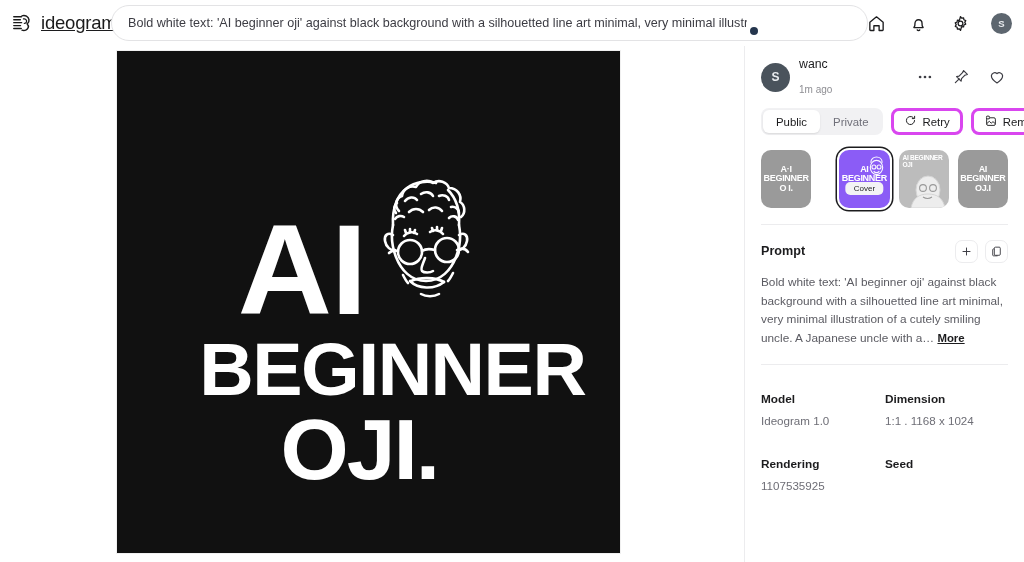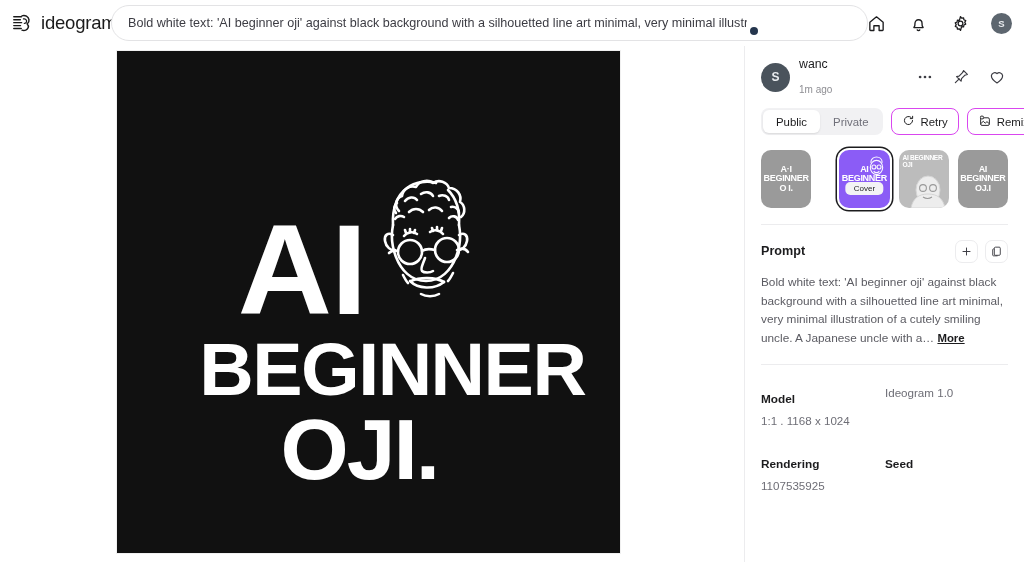--- a/index.html
+++ b/index.html
@@ -10,21 +10,21 @@
     overflow: hidden;
     color: #1c1c1e;
   }
   .app { position: relative; width: 1024px; height: 562px; background:#fff; }
 
   
   .topbar {
     position: absolute; left:0; top:0; width:1024px; height:46px;
     background:#fff; display:flex; align-items:center;
   }
-  .brand { display:flex; align-items:center; gap:8px; margin-left:11px; }
+  .brand { display:flex; align-items:center; gap:8px; margin-left:11px;text-decoration:underline; }
   .brand-mark { width:22px; height:22px; flex:0 0 22px; }
   .brand-name {
     font-size:18.5px; font-weight:400; letter-spacing:-0.2px; color:#1a1a1a;
   }
   .searchwrap {
     position:absolute; left:111px; top:5px; width:757px; height:36px;
   }
   .search-input {
     width:757px; height:36px; border-radius:18px;
     border:1px solid #e3e3e5; background:#fff;
@@ -103,21 +103,21 @@
   .seg {
     display:flex; background:#f1f1f3; border-radius:8px; padding:2px; height:27px;
   }
   .seg-item {
     font-size:11.4px; padding:4px 13px; border-radius:6px;
     display:flex; align-items:center; color:#70707a; cursor:pointer;
   }
   .seg-item.active { background:#fff; color:#1c1c1e; box-shadow:0 1px 2px rgba(0,0,0,0.10); }
   .pill-btn {
     display:flex; align-items:center; gap:5px; height:27px; padding:0 10px;
-    border:1px solid #d946ef; border-radius:8px; background:#fff;
+    border:3px solid #d946ef; border-radius:8px; background:#fff;
     font-size:11.4px; color:#1c1c1e; cursor:pointer; white-space:nowrap;
   }
   .pill-btn.ml { margin-left:auto; }
 
   .thumbs { display:flex; gap:9px; margin-top:15px; }
   .thumb {
     width:58px; height:58px; border-radius:10px; overflow:hidden;
     position:relative; cursor:pointer; background:#9a9a9a;
     display:flex; align-items:center; justify-content:center;
   }
@@ -384,20 +384,21 @@
 
       <div class="prompt-body">
         <span>Bold white text: 'AI beginner oji' against black background with a silhouetted line art minimal, very minimal illustration of a cutely smiling uncle. A Japanese uncle with a…</span>
         <span class="more-link">More</span>
       </div>
 
       <div class="divider"></div>
 
       <div class="meta-grid">
         <div class="meta-label">Model</div>
+        <div class="meta-label">Dimension</div>
         <div class="meta-value">Ideogram 1.0</div>
         <div class="meta-value">1:1 . 1168 x 1024</div>
         <div class="spacer-row"></div>
         <div class="meta-label">Rendering</div>
         <div class="meta-label">Seed</div>
         <div class="meta-value">1107535925</div>
       </div>
 
     </div>
   </div>

